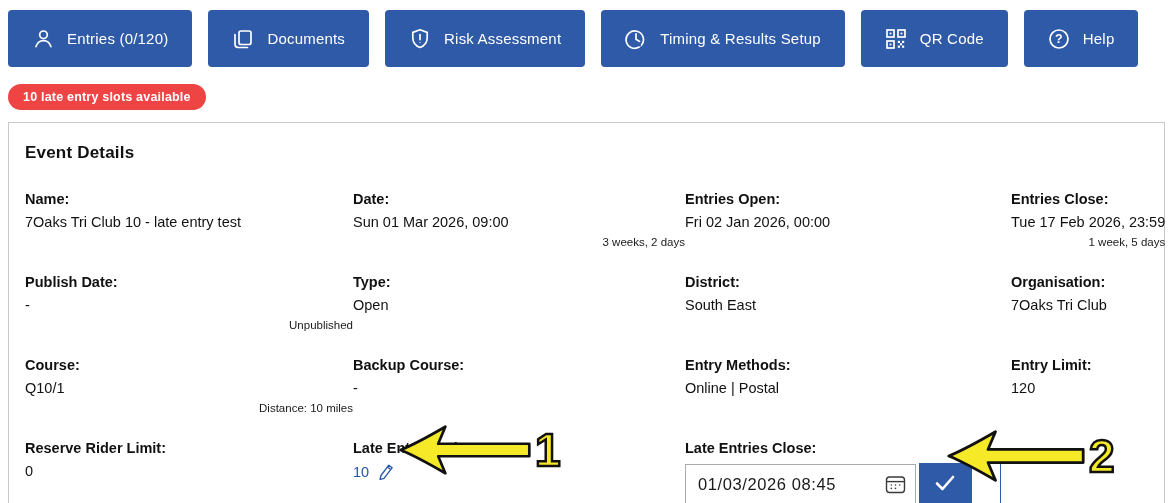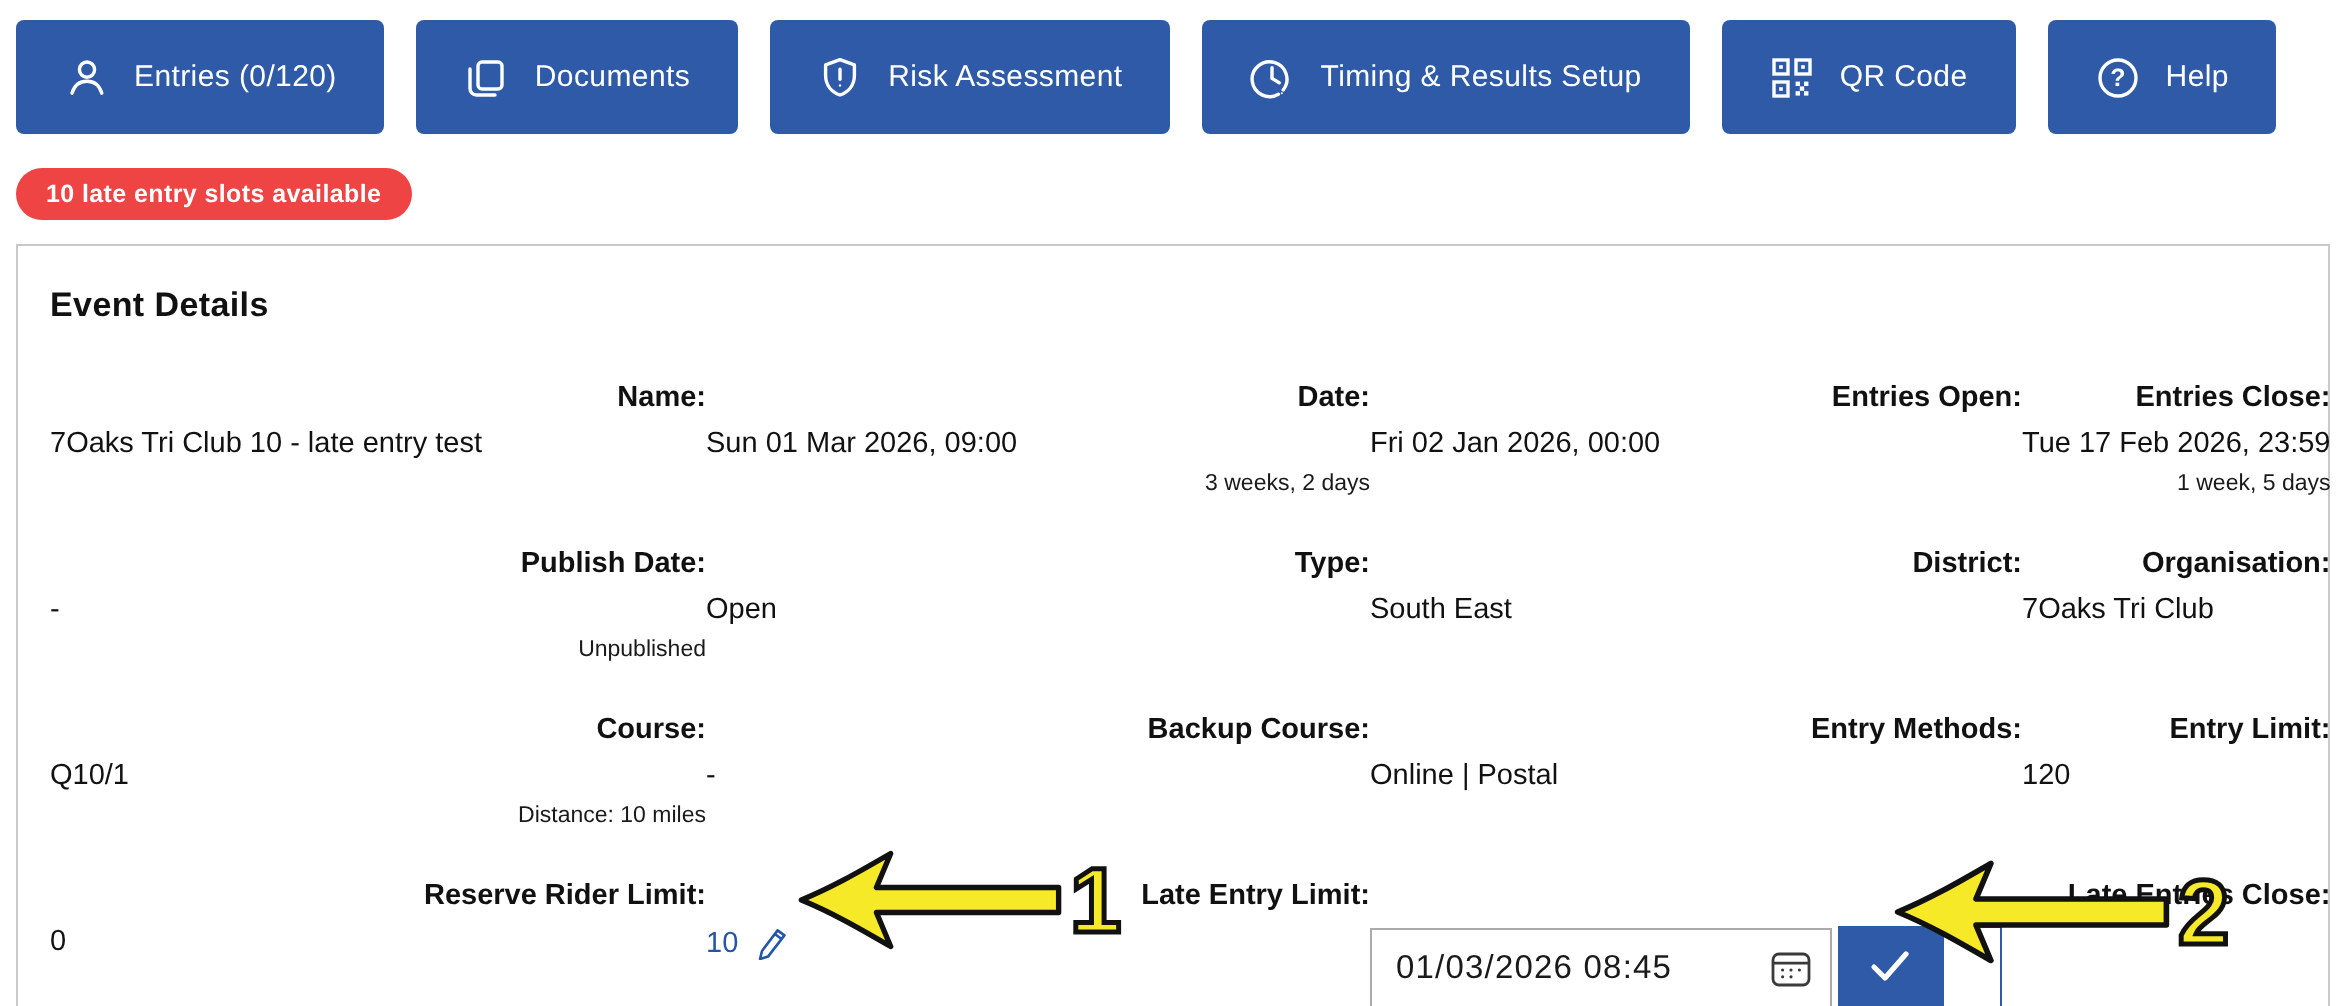--- a/index.html
+++ b/index.html
@@ -37,21 +37,21 @@
     padding: 20px 16px 30px 16px; height: 420px; background: #fff;
   }
   .panel-title { font-size: 17px; font-weight: bold; margin: 0 0 28px 0; letter-spacing: .2px; }
 
   .grid {
     display: grid;
     grid-template-columns: 328px 332px 326px 1fr;
     row-gap: 26px;
   }
   .cell { min-height: 52px; }
-  .flabel { font-weight: bold; font-size: 14.5px; margin-bottom: 7px; white-space: nowrap; text-align: right; }
+  .flabel { font-weight: bold; font-size: 14.5px; margin-bottom: 7px; white-space: nowrap; }
   .fvalue { font-size: 14.5px; white-space: nowrap; }
   .fnote  { font-size: 11.5px; margin-top: 6px; color: #1a1a1a; white-space: nowrap; text-align: right; }
 
   
   .link-row { display: flex; align-items: center; gap: 9px; }
   .lel-link { color: #2456a8; text-decoration: none; font-size: 14.5px; cursor: pointer; }
   .pencil { display: flex; cursor: pointer; }
 
   
   .lec-cell { grid-column: 3 / 5; }

